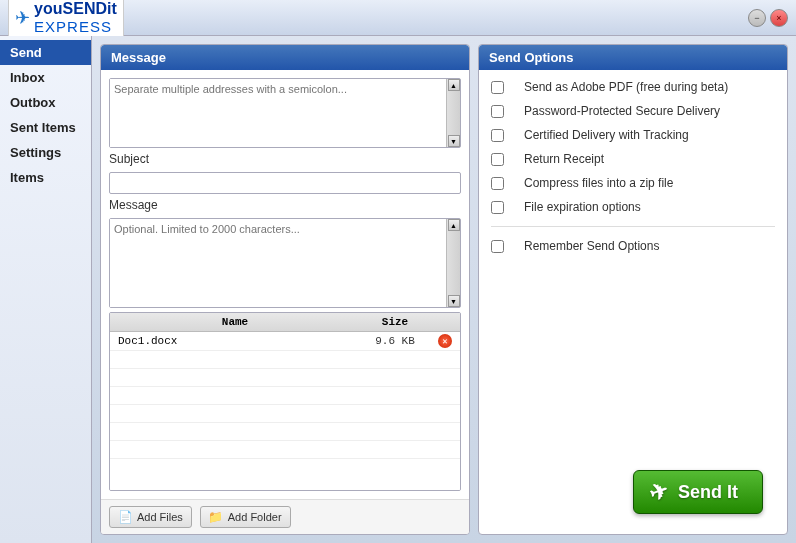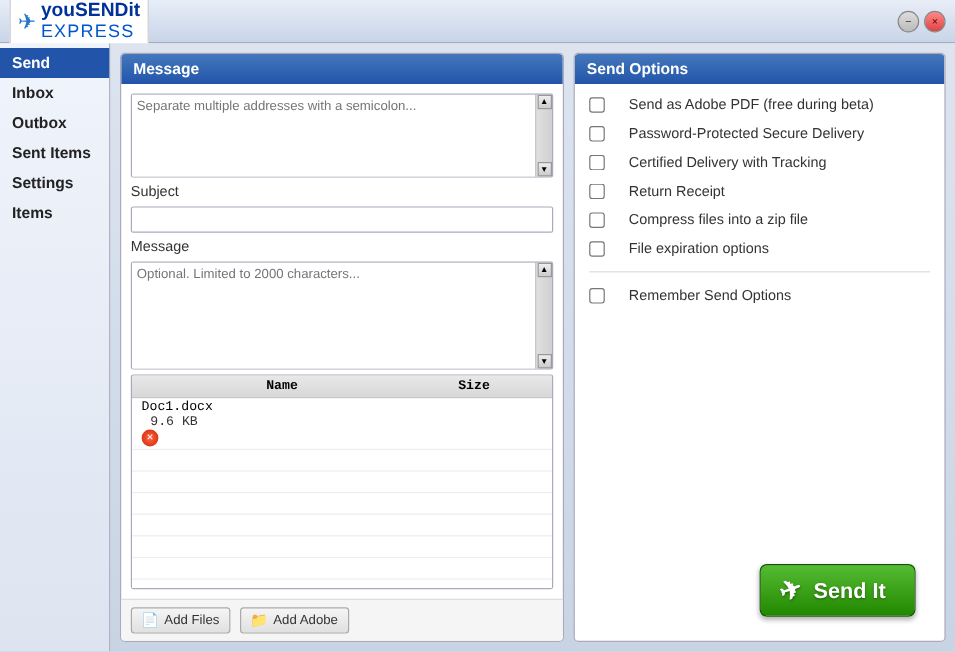--- a/index.html
+++ b/index.html
@@ -228,21 +228,21 @@
     .file-table-body {
       flex: 1;
       overflow-y: auto;
       background: white;
     }
     .file-row {
       display: flex;
       border-bottom: 1px solid #eee;
       padding: 2px 0;
       min-height: 18px;
-      flex-direction: column;
+      align-items: center;
     }
     .file-row .col-name { padding-left: 8px; font-size: 11px; text-align: left; }
     .file-row .col-size { font-size: 11px; color: #333; }
     .file-row-empty { display: flex; border-bottom: 1px solid #eee; min-height: 18px; }
     .delete-btn {
       width: 14px;
       height: 14px;
       background: radial-gradient(circle, #ff6644, #cc2200);
       border-radius: 50%;
       display: flex;
@@ -426,21 +426,21 @@
 
       </div>
 
       <div class="panel-footer">
         <button class="add-btn">
           <span class="btn-icon">📄</span>
           <span>Add Files</span>
         </button>
         <button class="add-btn">
           <span class="btn-icon">📁</span>
-          <span>Add Adobe</span>
+          <span>Add Folder</span>
         </button>
       </div>
     </div>
 
     <div class="send-options-panel">
       <div class="panel-header">Send Options</div>
       <div class="options-body">
 
         <div class="option-row">
           <input type="checkbox" style="">

